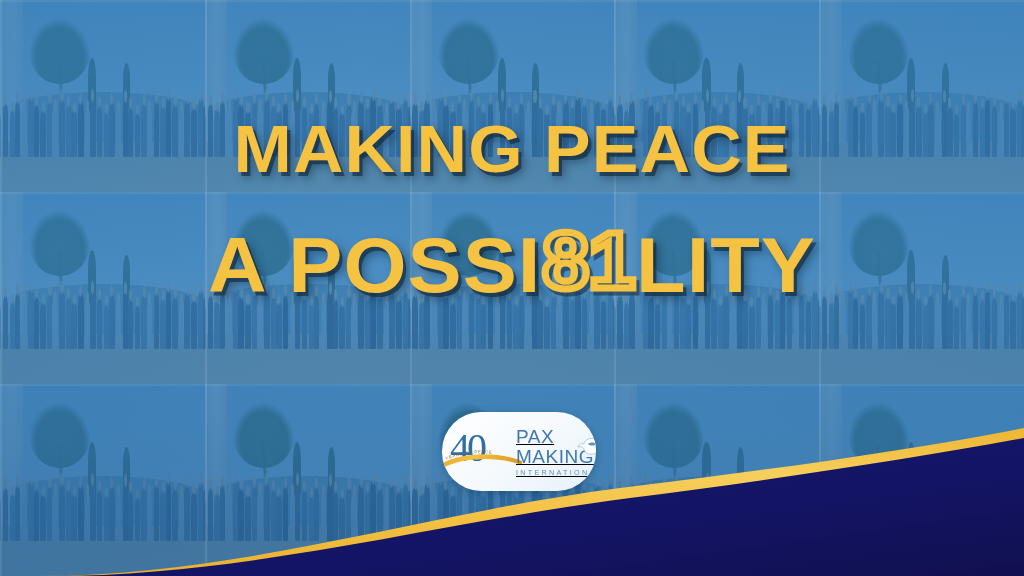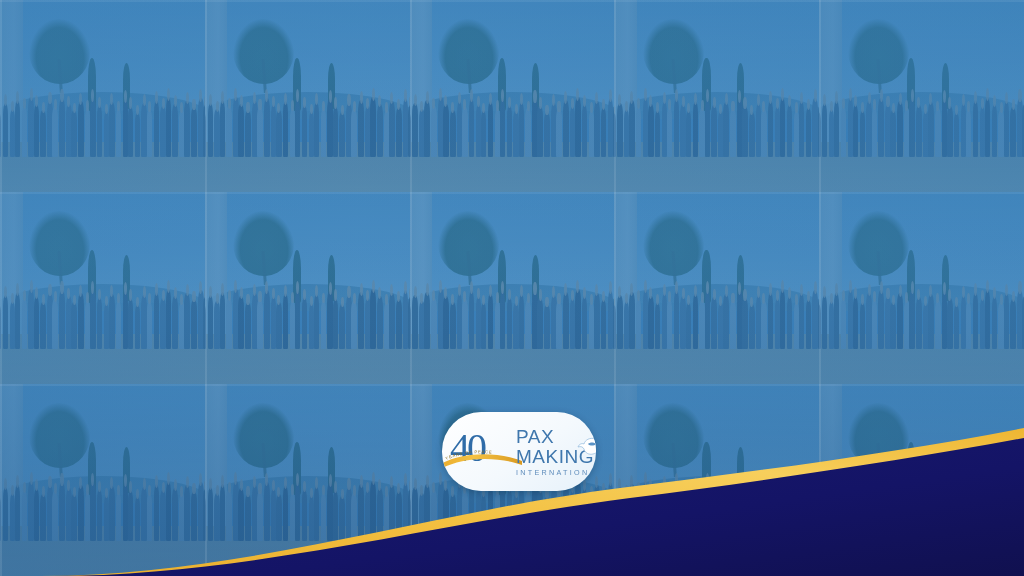--- a/index.html
+++ b/index.html
@@ -199,20 +199,21 @@
   }
   #logo-swoosh {
     position:absolute; left:-10px; top:36px;
     width:92px; height:26px;
     overflow:visible;
   }
   #logo-text {
     flex:1 1 auto;
     position:relative;
     padding-right:4px;
+    text-decoration:underline;
   }
   .pax-line {
     font-family:"Liberation Sans", sans-serif;
     color:#3f77ad;
     font-weight:400;
     line-height:1.0;
     letter-spacing:.5px;
   }
   #pax { font-size:19px; }
   #christi { font-size:19px; margin-top:1px; }
@@ -916,20 +917,33 @@
           <span style="left: 94.9%; height: 86%;"></span>
           <span style="left: 97.35%; height: 77%;"></span>
         </div>
     </div>
     </div>
 
   <div id="bg-tint"></div>
   <div id="bg-wash"></div>
   <div id="bg-seams"></div>
 
+  <div id="headline-block">
+    <span class="headline" id="line1">MAKING PEACE</span>
+    <span class="headline" id="line2">
+      <span class="line2-inner">
+        <span class="seg">A POSSI</span>
+        <span class="digits">
+          <span class="digit">8</span>
+          <span class="digit">1</span>
+        </span>
+        <span class="seg">LITY</span>
+      </span>
+    </span>
+  </div>
 
   <div id="logo-badge">
     <div id="logo-mark">
       <div id="logo-80">40</div>
       <svg id="logo-swoosh" viewBox="0 0 92 26">
         <defs>
           <linearGradient id="gswoosh" x1="0" y1="0" x2="1" y2="0">
             <stop offset="0%" stop-color="#e8a92a"></stop>
             <stop offset="45%" stop-color="#f5c242"></stop>
             <stop offset="100%" stop-color="#d99a22"></stop>

